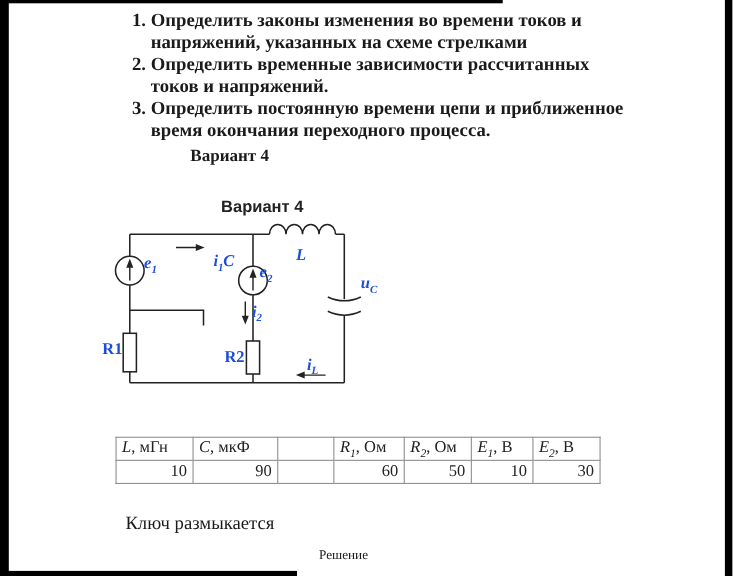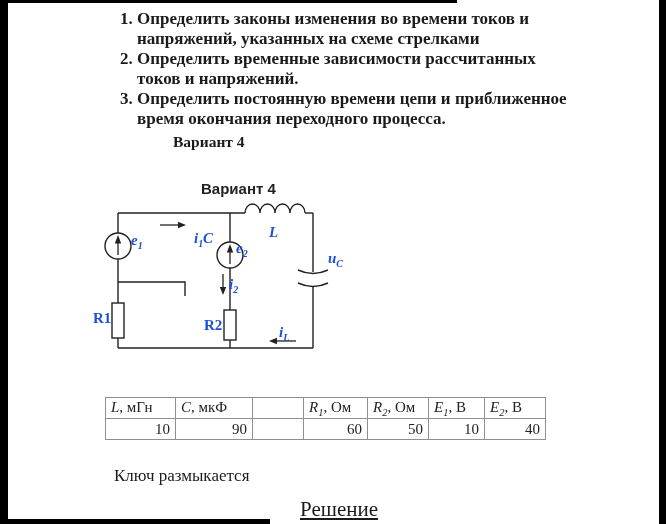--- a/index.html
+++ b/index.html
@@ -29,21 +29,21 @@
 
   .params { position:absolute; left:105px; top:397px; border-collapse:collapse; font-size:15px; color:#222; }
   .params td { border:1px solid #8f8f8f; height:21px; padding:0 5px; vertical-align:middle; }
   .params .hdr-cell { text-align:left;margin-left:28px; }
   .params .val-cell { text-align:right; }
   .params .sym { font-style:italic; }
   .params sub { font-size:10.5px; font-style:italic; }
   .c1{width:70px}.c2{width:77px}.c3{width:51px}.c4{width:64px}.c5{width:61px}.c6{width:56px}.c7{width:61px}
 
   .note { position:absolute; left:114px; top:466px; font-size:17px; }
-  .solution { position:absolute; left:300px; top:497px; font-size:21px;text-decoration:underline; }
+  .solution { position:absolute; left:290px; top:497px; font-size:12px; }
 </style>
 </head>
 <body>
 
 <div id="page">
 
   <div class="edge edge-left"></div>
   <div class="edge edge-right"></div>
   <div class="edge edge-top"></div>
   <div class="edge edge-bottom"></div>
@@ -118,21 +118,21 @@
       <td class="hdr-cell c6"><span class="sym">E</span><sub>1</sub><span>, В</span></td>
       <td class="hdr-cell c7"><span class="sym">E</span><sub>2</sub><span>, В</span></td>
     </tr>
     <tr>
       <td class="val-cell c1">10</td>
       <td class="val-cell c2">90</td>
       <td class="val-cell c3"></td>
       <td class="val-cell c4">60</td>
       <td class="val-cell c5">50</td>
       <td class="val-cell c6">10</td>
-      <td class="val-cell c7">40</td>
+      <td class="val-cell c7">30</td>
     </tr>
   </tbody>
     </table>
 
   <div class="note">Ключ размыкается</div>
   <div class="solution">Решение</div>
 
 </div>
 
 </body></html>

